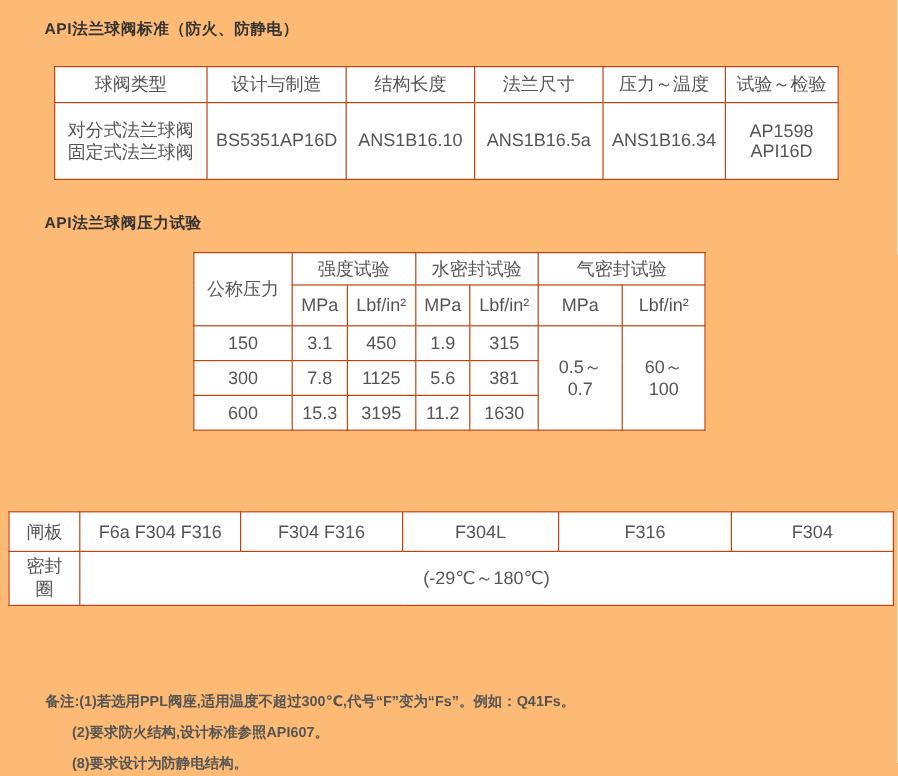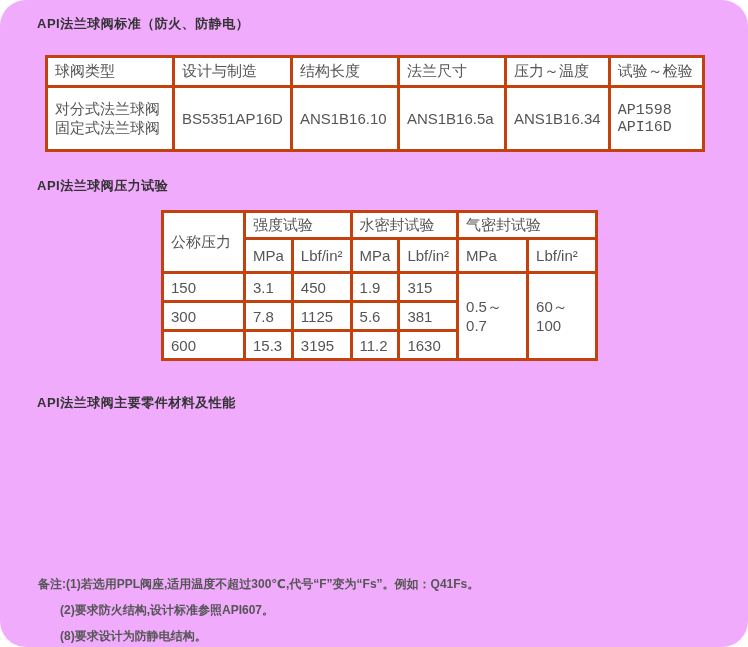--- a/index.html
+++ b/index.html
@@ -1,30 +1,30 @@
 <!DOCTYPE html>
 <html><head>
 <meta charset="utf-8">
 <style>
   html,body{margin:0;padding:0;background:#ffffff;}
   .page{
-    position:relative;width:748px;height:647px;background:#f0abfc;
-    font-family:"Liberation Sans","DejaVu Sans",sans-serif;overflow:hidden;border-radius:26px;
+    position:relative;width:748px;height:647px;background:#fdba74;
+    font-family:"Liberation Sans","DejaVu Sans",sans-serif;overflow:hidden;
   }
   .sec-title{position:absolute;margin:0;font-size:13px;font-weight:bold;color:#333333;letter-spacing:0.5px;}
   #title1{left:37px;top:15px;}
   #title2{left:37px;top:177px;}
   #title3{left:37px;top:394px;}
 
   table{border-collapse:collapse;table-layout:fixed;position:absolute;background:#ffffff;}
   th,td{
-    border:3px solid #c2410c;font-size:15px;font-weight:normal;color:#555555;
-    text-align:left;vertical-align:middle;padding:2px 7px;overflow:hidden;
+    border:1px solid #c2410c;font-size:15px;font-weight:normal;color:#555555;
+    text-align:center;vertical-align:middle;padding:2px 7px;overflow:hidden;
   }
-  .pre{white-space:pre-line;font-family:Liberation Mono, monospace;}
+  .pre{white-space:pre-line;}
 
   #table1{left:45px;top:55px;}
   #table1 thead tr{height:30px;}
   #table1 tbody tr{height:64px;}
 
   #table2{left:161px;top:210px;}
   #table2 .hr1{height:27px;}
   #table2 .hr2{height:34px;}
   #table2 tbody tr{height:29px;}
 
@@ -125,32 +125,44 @@
       <tr>
         <td>600</td>
         <td>15.3</td>
         <td>3195</td>
         <td>11.2</td>
         <td>1630</td>
       </tr>
     </tbody>
   </table>
 
-  <h3 class="sec-title" id="title3">API法兰球阀主要零件材料及性能</h3>
 
   <table id="table3">
     <colgroup>
       <col style="width:59px">
         <col style="width:134px">
         <col style="width:135px">
       <col style="width:130px">
         <col style="width:144px">
         <col style="width:135px">
     </colgroup>
     <tbody>
+      <tr class="r2">
+        <td>闸板</td>
+        <td>F6a F304 F316</td>
+        <td>F304 F316</td>
+        <td>F304L</td>
+        <td>F316</td>
+        <td>F304</td>
+      </tr>
+      <tr class="r3">
+        <td class="pre">密封
+圈</td>
+        <td colspan="5">(-29℃～180℃)</td>
+      </tr>
     </tbody>
   </table>
 
   <div class="notes">
     <div class="note-line"><span>备注:</span><span>(1)若选用PPL阀座,适用温度不超过300℃,代号“F”变为“Fs”。例如：Q41Fs。</span></div>
     <div class="note-line note-indent">(2)要求防火结构,设计标准参照API607。</div>
     <div class="note-line note-indent">(8)要求设计为防静电结构。</div>
   </div>
 
 </div>

